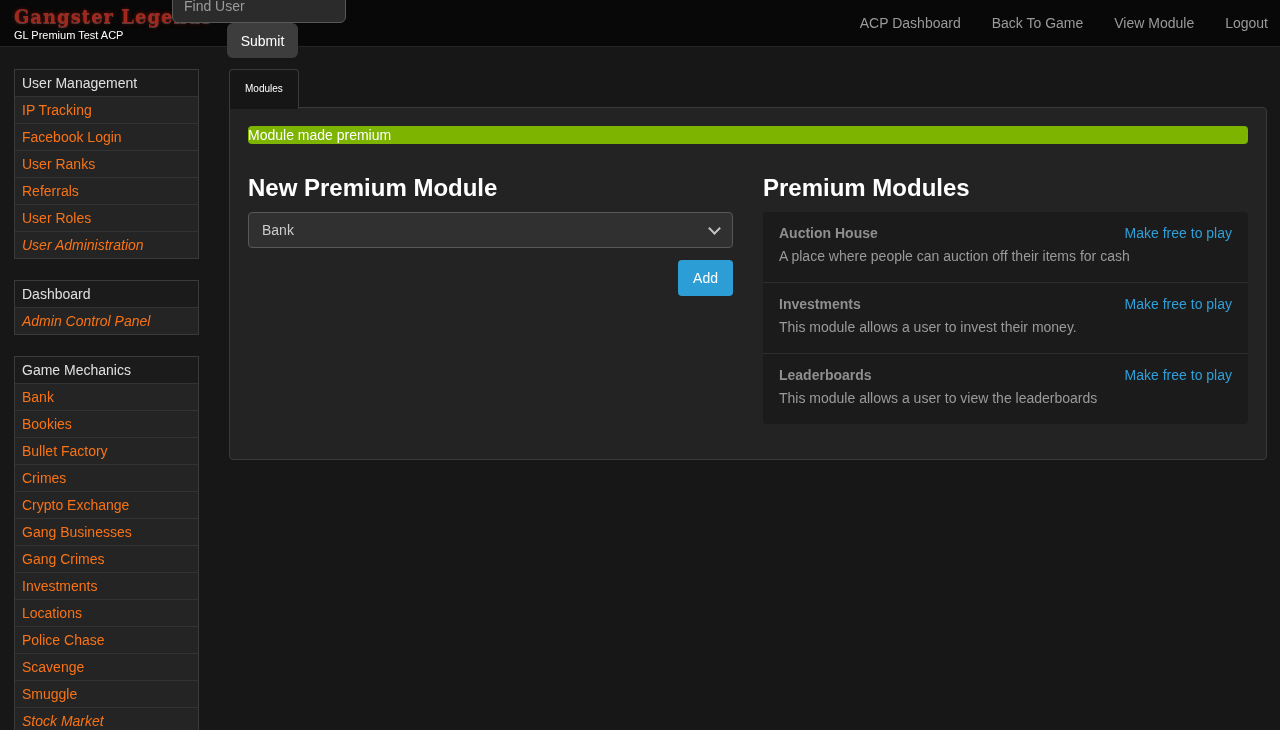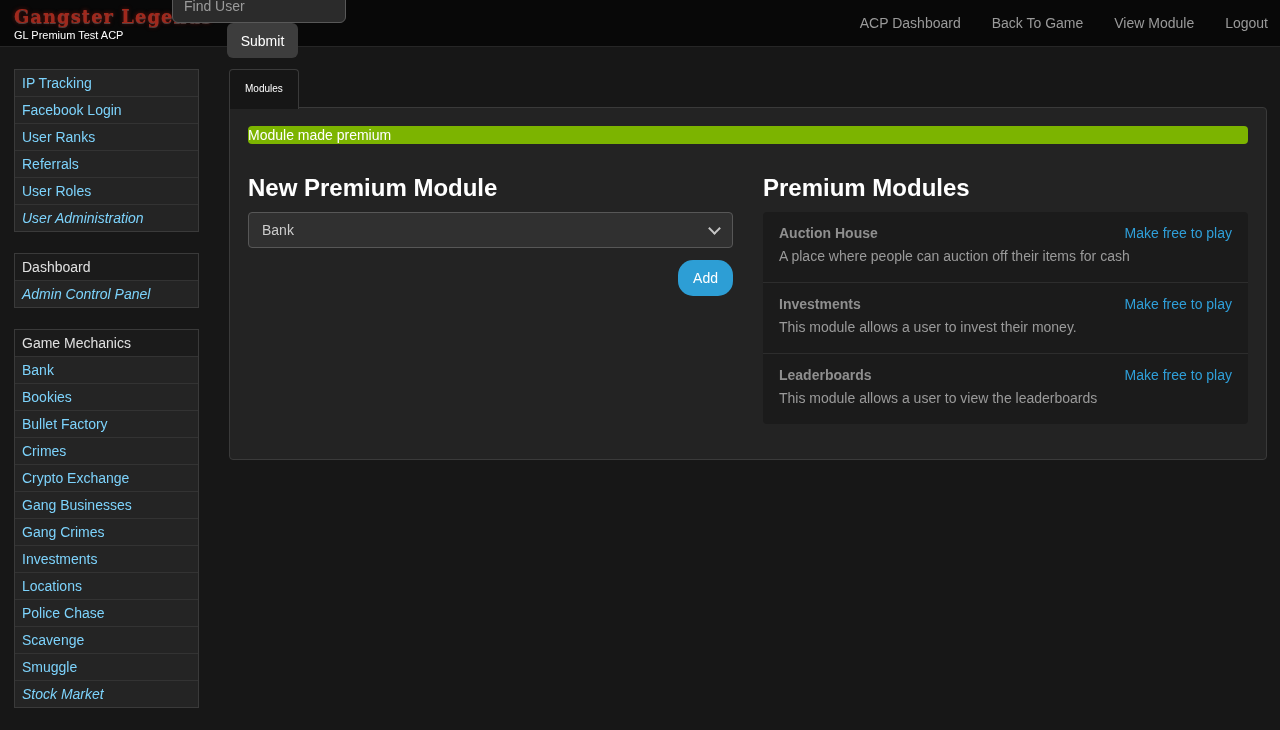--- a/index.html
+++ b/index.html
@@ -70,21 +70,21 @@
   .sidebar { width: 185px; flex: none; margin: 22px 0 0 14px; }
   .side-group {
     border: 1px solid #3a3a3a;
     background: #242424;
     margin-bottom: 21px;
   }
   .side-row {
     padding: 4px 7px;
     font-size: 14px;
     line-height: 18px;
-    color: #7dd3fc;
+    color: #f97316;
     border-bottom: 1px solid #333;
     cursor: pointer;
   }
   .side-row:last-child { border-bottom: none; font-style: italic; }
   .side-header {
     background: #1b1b1b;
     color: #e0e0e0;
     cursor: default;
   }
 
@@ -155,21 +155,21 @@
     border-bottom: 2px solid #c5c5c5;
     transform: rotate(45deg);
     pointer-events: none;
   }
   .add-row { text-align: right; margin-top: 12px; }
   .add-btn {
     height: 36px;
     background: #2d9ed5;
     color: #fff;
     border: none;
-    border-radius: 15px;
+    border-radius: 4px;
     font-size: 14px;
     padding: 0 15px;
     cursor: pointer;
     font-family: "Liberation Sans", sans-serif;
   }
 
   .module-list {
     background: #1b1b1b;
     border-radius: 4px;
     overflow: hidden;
@@ -204,20 +204,21 @@
     <a href="#">View Module</a>
     <a href="#">Logout</a>
   </nav>
 </header>
 
 <div class="page">
 
   <aside class="sidebar">
 
     <div class="side-group">
+      <div class="side-row side-header">User Management</div>
       <div class="side-row">IP Tracking</div>
       <div class="side-row">Facebook Login</div>
       <div class="side-row">User Ranks</div>
       <div class="side-row">Referrals</div>
       <div class="side-row">User Roles</div>
       <div class="side-row">User Administration</div>
     </div>
 
     <div class="side-group">
       <div class="side-row side-header">Dashboard</div>

